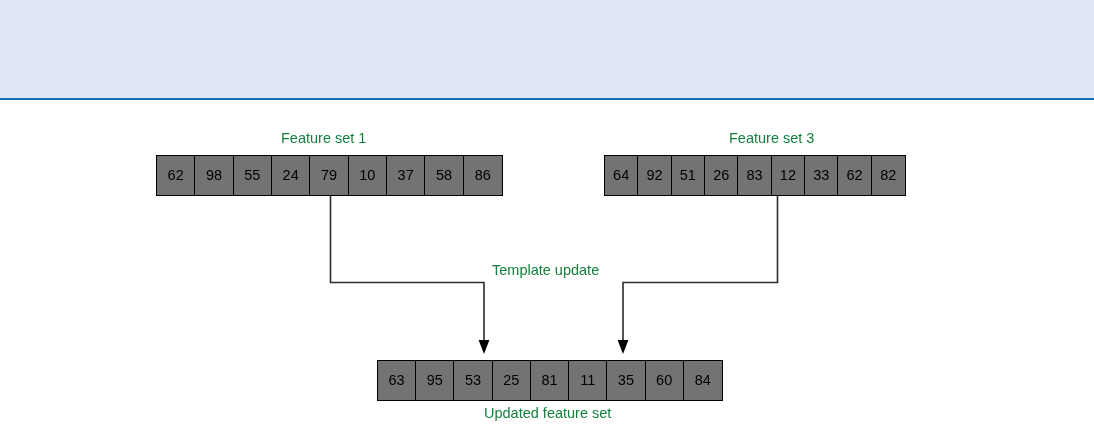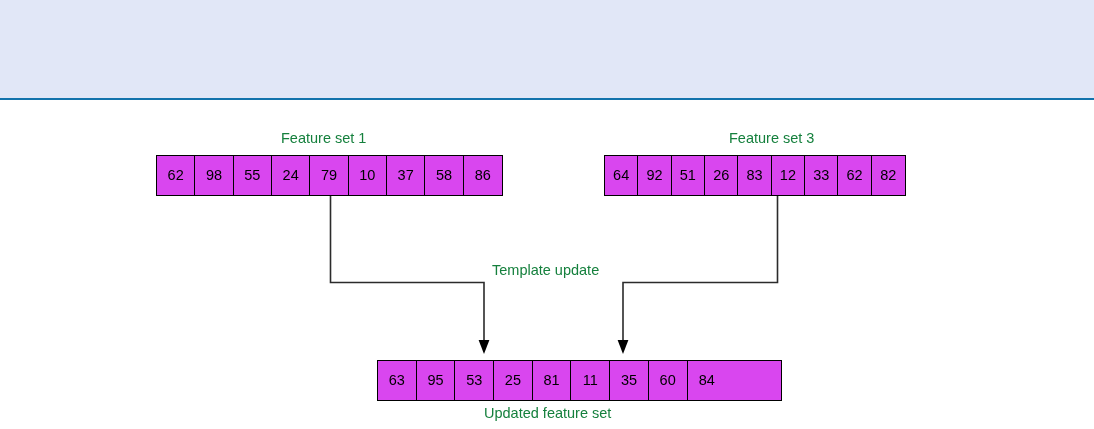--- a/index.html
+++ b/index.html
@@ -40,42 +40,42 @@
     position: absolute;
     left: 0;
     top: 0;
   }
 
   
   .array {
     position: absolute;
     display: flex;
     border: 1.5px solid #000000;
-    background: #d946ef;
+    background: #737373;
     box-sizing: border-box;
     height: 41px;
   }
   .cell {
     width: 38.55px;
     border-right: 1.2px solid #000000;
     box-sizing: border-box;
     display: flex;
     align-items: center;
     justify-content: center;
     font-size: 14.5px;
     color: #000000;
     line-height: 1;
   }
   .cell:last-child {
     border-right: none;
   }
 
   #array-feature-set-1 { left: 156px; top: 53px; width: 347px; }
   #array-feature-set-2 { left: 604px; top: 53px; width: 302px; }
-  #array-updated       { left: 377px; top: 258px; width: 405px; text-align: center; }
+  #array-updated       { left: 377px; top: 258px; width: 346px; text-align: center; }
   #array-updated .cell { width: 38.7px; }
 
   
   .label {
     position: absolute;
     font-size: 14.5px;
     color: #15803d;
     white-space: nowrap;
     line-height: 1;
   }

